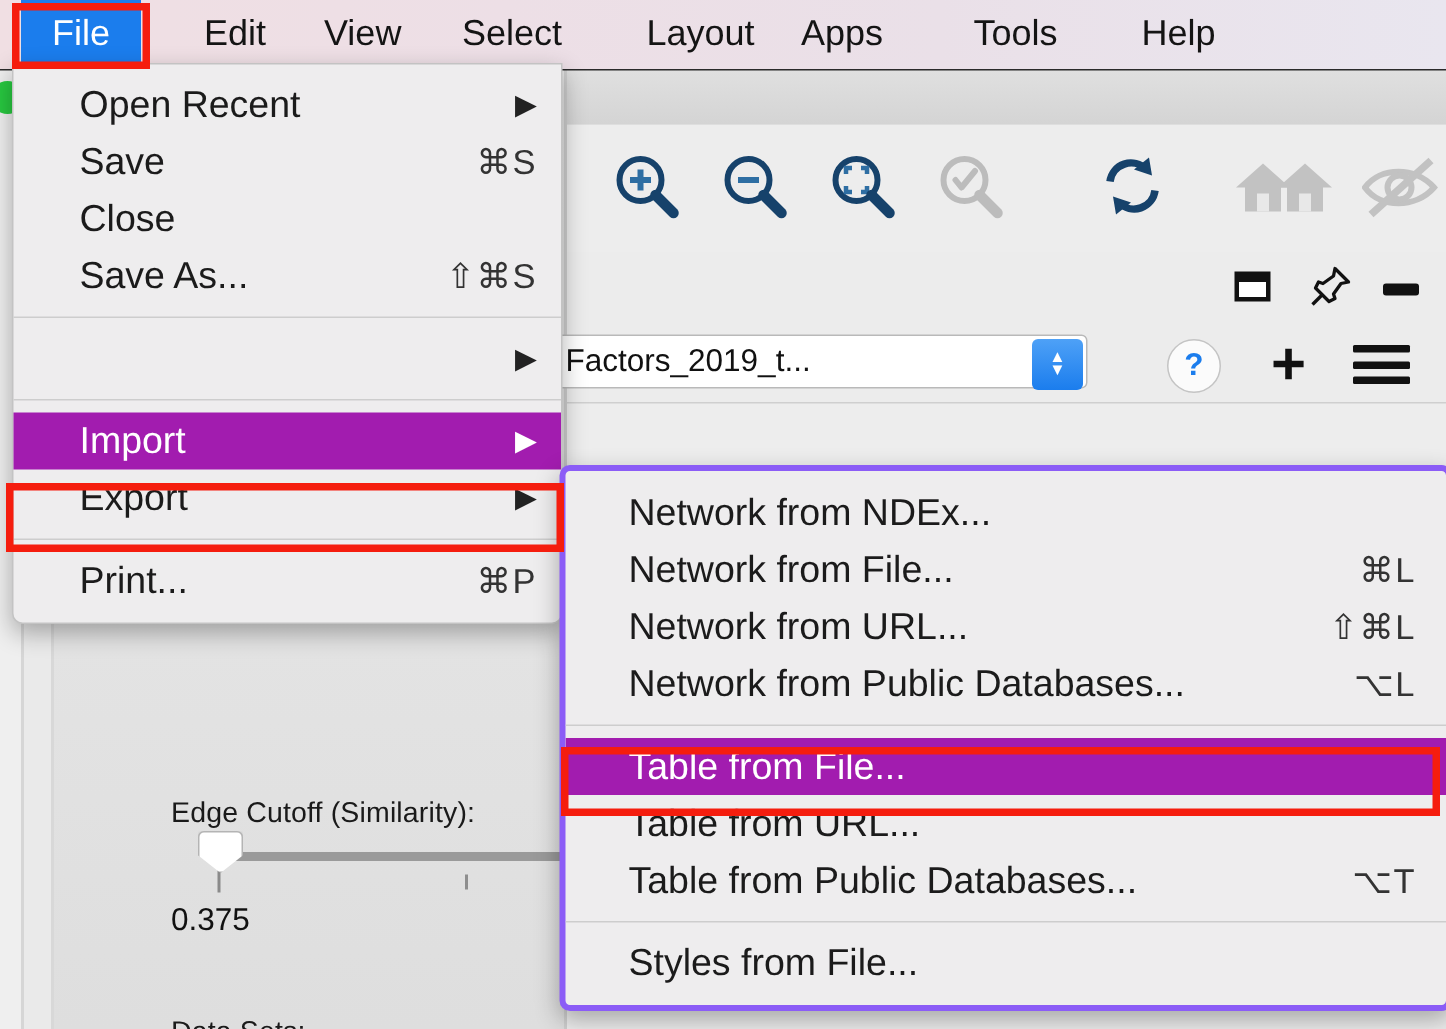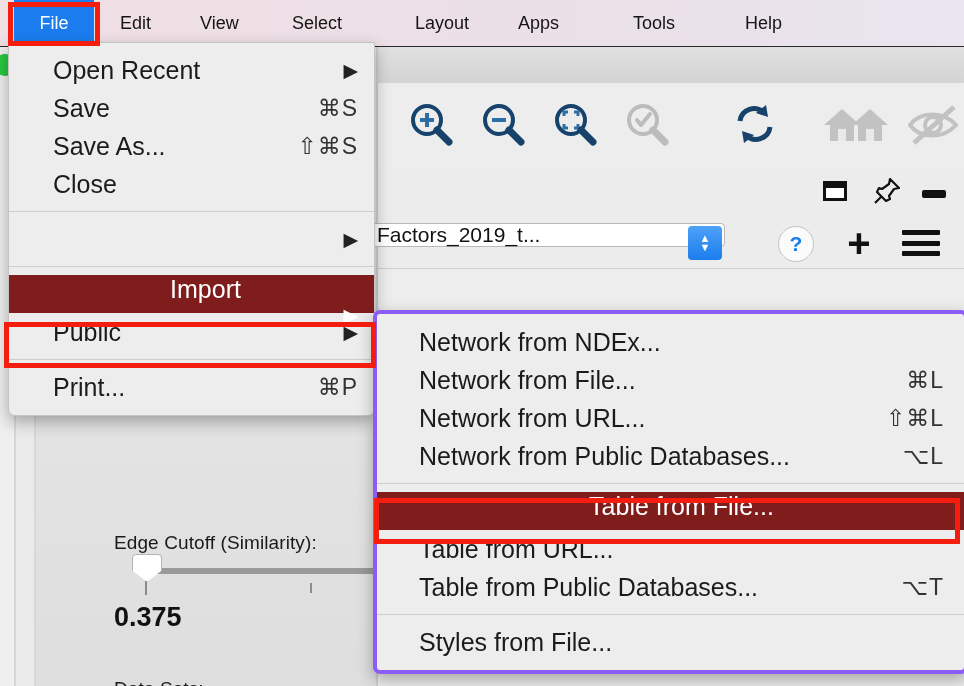--- a/index.html
+++ b/index.html
@@ -82,23 +82,22 @@
     width: 28px; height: 26px;
     background: #ffffff;
     border: 1px solid #b4b4b4;
     border-radius: 4px 4px 0 0;
     clip-path: polygon(0% 0%, 100% 0%, 100% 58%, 50% 100%, 0% 58%);
     box-shadow: 0 1px 2px rgba(0,0,0,.25);
   }
   .slider-value {
     position: absolute;
     left: 78px; top: 556px;
-    font-size: 27px;
+    font-size: 21px;
     color: #111;
-    font-weight: bold;
   }
 
   
   .panel-divider {
     position: absolute;
     left: 376px; top: 46px;
     width: 2px; height: 640px;
     background: #cfcfcf;
   }
 
@@ -138,21 +137,21 @@
   .combo-row {
     position: absolute;
     left: 378px; top: 218px;
     width: 586px; height: 50px;
     background: #ececec;
     border-bottom: 1px solid #cfcfcf;
   }
   .combo {
     position: absolute;
     left: -8px; top: 5px;
-    width: 355px; height: 24px;
+    width: 355px; height: 36px;
     background: #ffffff;
     border: 1px solid #b9b9b9;
     border-radius: 4px;
     display: flex;
     align-items: center;
     box-sizing: border-box;
   }
   .combo-text {
     padding-left: 6px;
     font-size: 21px;
@@ -233,22 +232,22 @@
   .menubar-inner {
     position: relative;
     height: 46px;
   }
   .menu-item {
     position: absolute;
     top: 0;
     height: 46px;
     display: flex;
     align-items: center;
-    padding: 0 10px;
-    font-size: 18px;
+    padding: 0 26px;
+    font-size: 24px;
     color: #141414;
     box-sizing: border-box;
     white-space: nowrap;
   }
   .menu-item.active {
     background: #1b7ded;
     color: #ffffff;
   }
 
   
@@ -279,23 +278,22 @@
     font-size: 23px;
     color: #333;
     letter-spacing: 1px;
   }
   .mrow .arrow {
     margin-left: auto;
     font-size: 19px;
     color: #222;
   }
   .mrow.sel {
-    background: #7f1d1d;
+    background: #a21caf;
     color: #ffffff;
-    flex-direction: column;
   }
   .mrow.sel .accel, .mrow.sel .arrow { color: #ffffff; }
   .msep {
     height: 1px;
     background: #cdcdcd;
     margin: 8px 0 8px 0;
   }
 
   
   .submenu {
@@ -489,41 +487,41 @@
   <div class="dropdown">
     <div class="mrow">
       <span>Open Recent</span>
       <span class="arrow">▶</span>
     </div>
     <div class="mrow">
       <span>Save</span>
       <span class="accel">⌘S</span>
     </div>
     <div class="mrow">
+      <span>Close</span>
+    </div>
+    <div class="mrow">
       <span>Save As...</span>
       <span class="accel">⇧⌘S</span>
-    </div>
-    <div class="mrow">
-      <span>Close</span>
     </div>
 
     <div class="msep"></div>
 
     <div class="mrow">
       <span class="arrow">▶</span>
     </div>
 
     <div class="msep"></div>
 
     <div class="mrow sel">
       <span>Import</span>
       <span class="arrow">▶</span>
     </div>
     <div class="mrow">
-      <span>Public</span>
+      <span>Export</span>
       <span class="arrow">▶</span>
     </div>
 
     <div class="msep"></div>
 
     <div class="mrow">
       <span>Print...</span>
       <span class="accel">⌘P</span>
     </div>
   </div>

